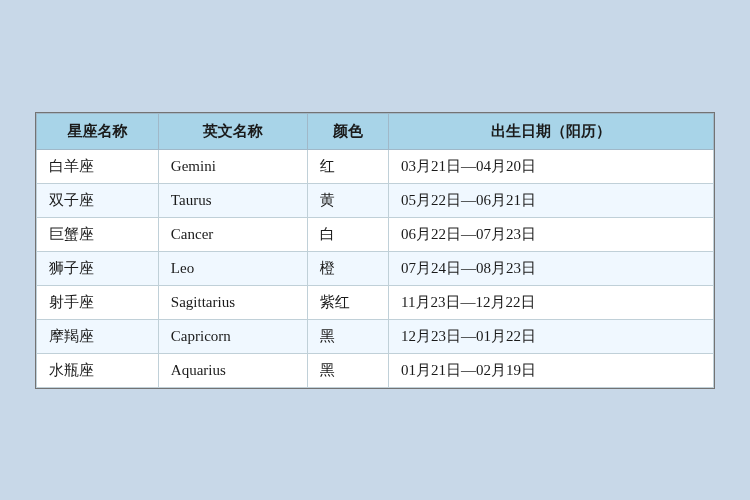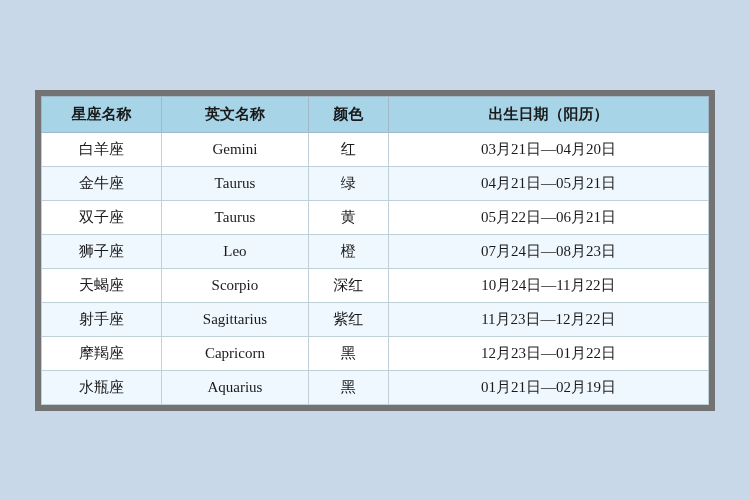--- a/index.html
+++ b/index.html
@@ -14,21 +14,21 @@
       background-color: #c8d8e8;
       display: flex;
       align-items: center;
       justify-content: center;
       font-family: "SimSun", "宋体", serif;
       font-size: 15px;
     }
 
     .table-container {
       background-color: #ffffff;
-      border: 6px solid #737373;
+      border: 1px solid #737373;
       width: 680px;
     }
 
     table {
       width: 100%;
       border-collapse: collapse;
     }
 
     thead tr {
       background-color: #a8d4e8;
@@ -45,21 +45,20 @@
     tbody tr {
       background-color: #ffffff;
     }
 
     tbody tr:nth-child(even) {
       background-color: #f0f8ff;
     }
 
     tbody td {
       padding: 7px 12px;
-      text-align: center;
       border: 1px solid #c0d0d8;
       color: #1a1a1a;
     }
 
     .col-chinese { width: 18%; }
     .col-english { width: 22%; margin-left: 47px; }
     .col-color   { width: 12%; }
     .col-date    { width: 48%; margin-left: 48px; }
   </style>
 </head>
@@ -76,42 +75,36 @@
       </tr>
     </thead>
     <tbody id="table-body">
     <tr>
           <td>白羊座</td>
           <td>Gemini</td>
           <td>红</td>
           <td>03月21日—04月20日</td>
         </tr>
         <tr>
-          <td>金牛座</td>
-          <td>Taurus</td>
-          <td>绿</td>
-          <td>04月21日—05月21日</td>
-        </tr>
-        <tr>
           <td>双子座</td>
           <td>Taurus</td>
           <td>黄</td>
           <td>05月22日—06月21日</td>
         </tr>
         <tr>
+          <td>巨蟹座</td>
+          <td>Cancer</td>
+          <td>白</td>
+          <td>06月22日—07月23日</td>
+        </tr>
+        <tr>
           <td>狮子座</td>
           <td>Leo</td>
           <td>橙</td>
           <td>07月24日—08月23日</td>
-        </tr>
-        <tr>
-          <td>天蝎座</td>
-          <td>Scorpio</td>
-          <td>深红</td>
-          <td>10月24日—11月22日</td>
         </tr>
         <tr>
           <td>射手座</td>
           <td>Sagittarius</td>
           <td>紫红</td>
           <td>11月23日—12月22日</td>
         </tr>
         <tr>
           <td>摩羯座</td>
           <td>Capricorn</td>

